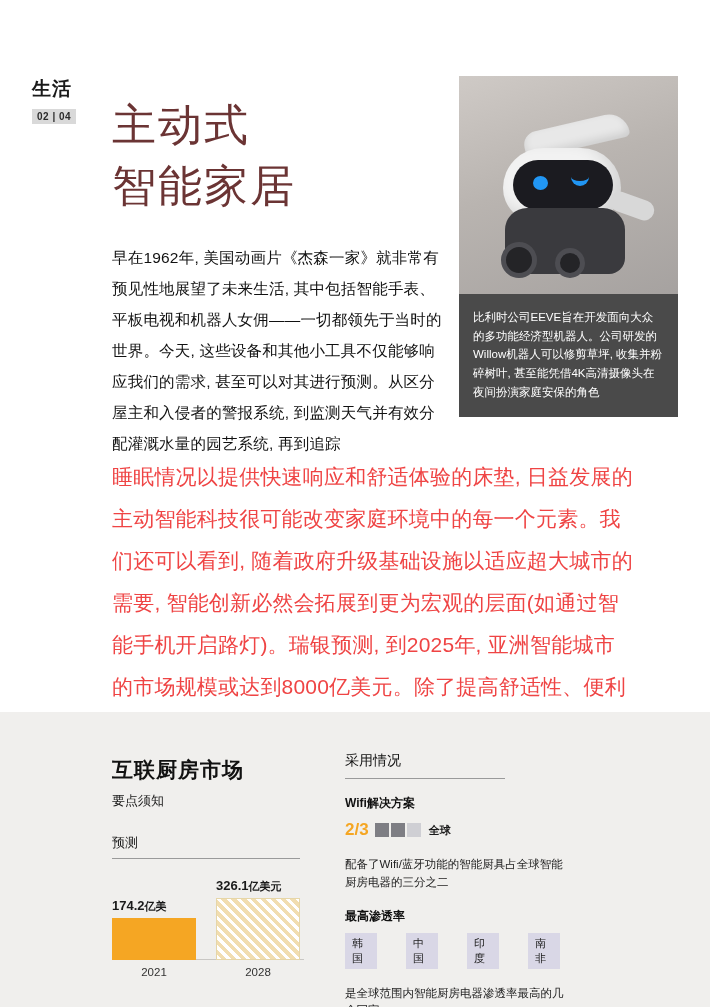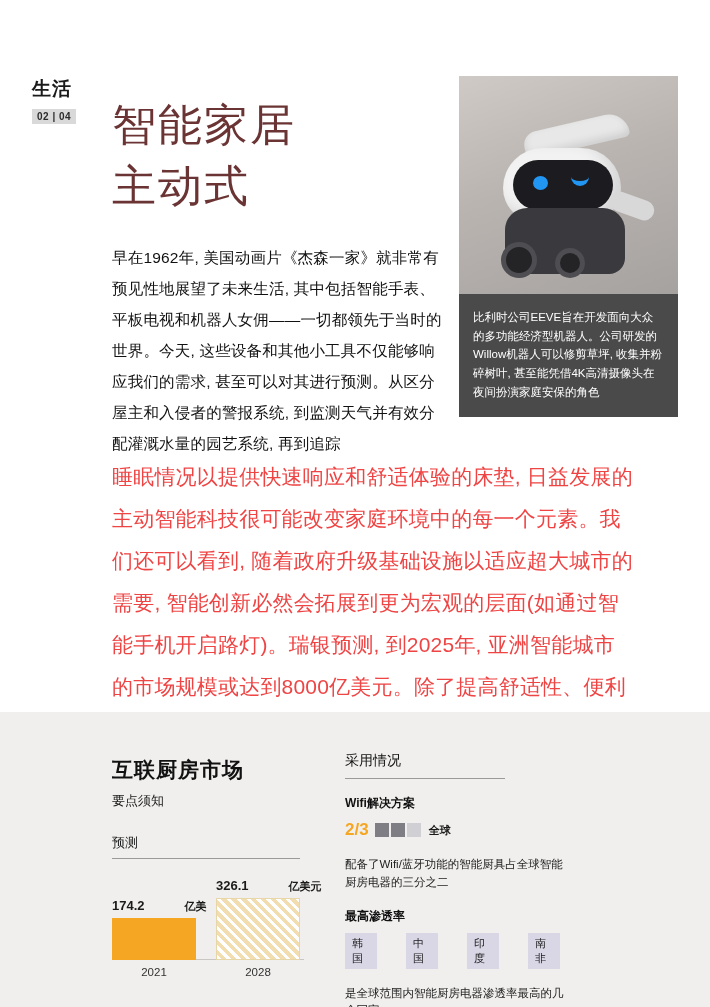--- a/index.html
+++ b/index.html
@@ -226,21 +226,21 @@
   .bar-wrap { position: absolute; bottom: 22px; }
   .bar-val {
     position: absolute;
     bottom: 100%;
     left: 0;
     margin-bottom: 4px;
     white-space: nowrap;
     font-size: 13px;
     font-weight: bold;
   }
-  .bar-val .unit { font-size: 11px; margin-left: 40px; }
+  .bar-val .unit { font-size: 11px; }
   .bar {
     width: 84px;
   }
   .bar.b1 { height: 42px; background: #f5a623; }
   .bar.b2 {
     height: 62px;
     background: #f0dcae;
     background-image: repeating-linear-gradient(45deg, #ffffff 0 3px, #f1ddb0 3px 7px);
     border: 1px solid #e6d6a8;
   }
@@ -295,22 +295,22 @@
 <body>
 
 <div class="article">
 
   <div class="kicker-block">
     <div class="kicker-label">生活</div>
     <div class="kicker-page">02 | 04</div>
   </div>
 
   <h1 class="headline">
+    <span class="line">主动式</span>
     <span class="line">智能家居</span>
-    <span class="line">主动式</span>
   </h1>
 
   <div class="figure">
     <div class="photo">
       <div class="robot-lid"></div>
       <div class="robot-head"></div>
       <div class="robot-face">
         <div class="eye left"></div>
         <div class="eye right"></div>
       </div>

